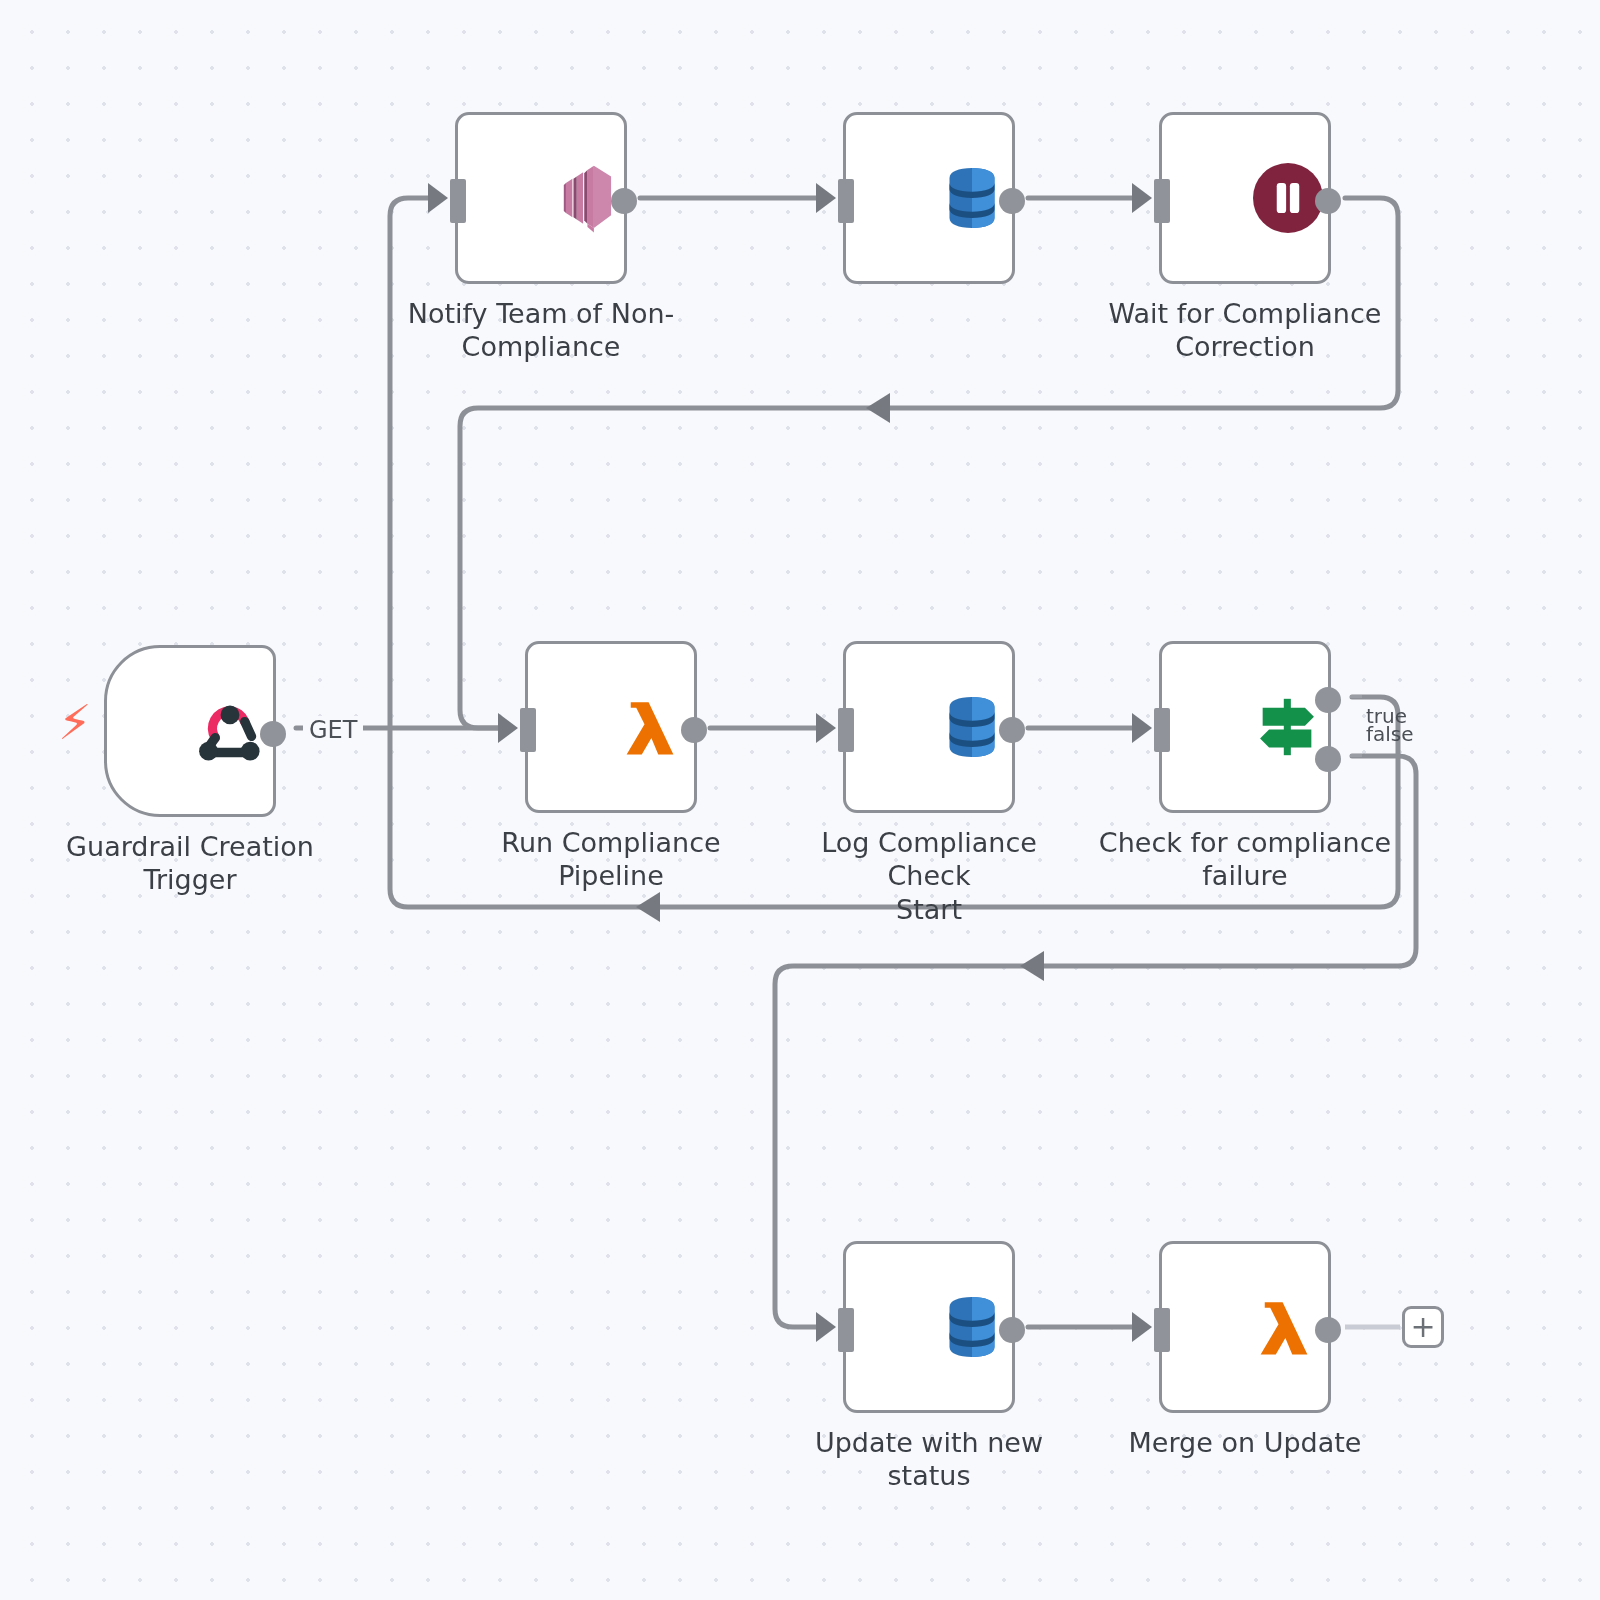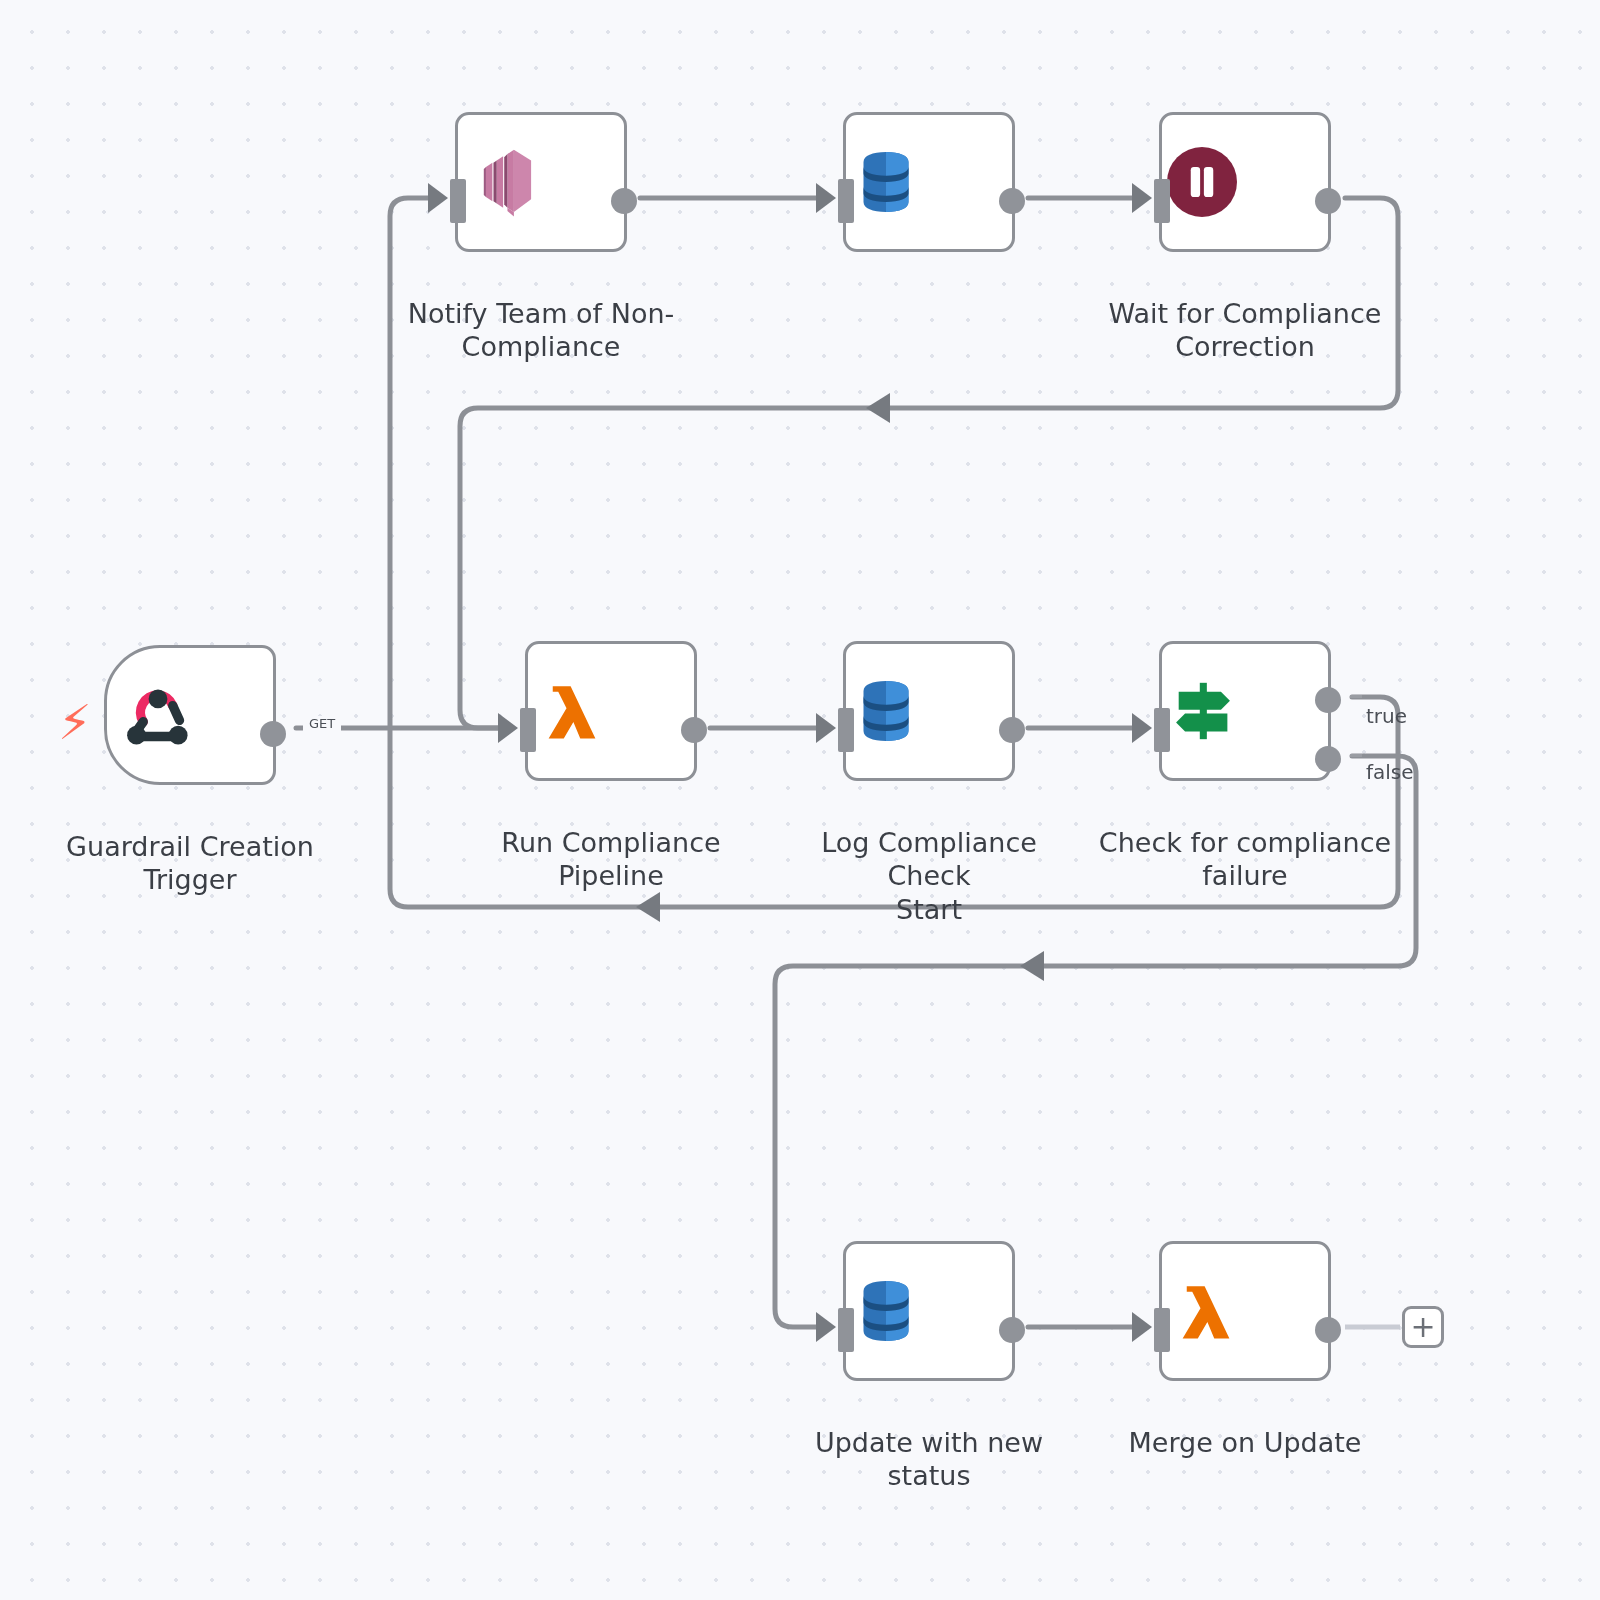--- a/index.html
+++ b/index.html
@@ -15,25 +15,25 @@
     background-image: radial-gradient(circle, #dfe2ea 1.6px, transparent 1.7px);
     background-size: 36px 36px;
     background-position: 14px 14px;
   }
   
   #edges { position: absolute; inset: 0; width: 1600px; height: 1600px; }
 
   
   .node {
     position: absolute;
-    width: 172px; height: 140px;
+    width: 172px; height: 172px;
     background: #ffffff;
     border: 3px solid #8d9096;
     border-radius: 14px;
-    display: flex; align-items: center; justify-content: flex-start;
+    display: flex; align-items: center; justify-content: flex-end;
   }
   .node.trigger {
     border-radius: 56px 14px 14px 56px;
   }
   .node-label {
     position: absolute;
     top: 182px;
     left: 50%;
     transform: translateX(-50%);
     width: 300px;
@@ -70,21 +70,21 @@
     color: #4b4f56;
     white-space: nowrap;
   }
   .port-tick {
     position: absolute;
     width: 12px; height: 3px;
     background: #9a9da3;
   }
   .edge-label {
     position: absolute;
-    font-size: 13px;
+    font-size: 24px;
     color: #4b4f56;
     background: #f8f9fc;
     padding: 0 6px;
     white-space: nowrap;
   }
   .trigger-bolt {
     position: absolute;
     font-size: 48px;
     color: #ff6d5a;
     line-height: 1;
@@ -247,21 +247,21 @@
       <path d="M51 34 L18 34 L11 41 L18 48 L51 48 Z" fill="#13904a"></path>
     </svg>
     <div class="out-dot" style="right:-13px; top:43px;"></div>
     <div class="out-dot" style="right:-13px; top:102px;"></div>
     <div class="node-label">Check for compliance
 failure</div>
   </div>
   <div class="port-tick" style="left:1350px; top:695px;"></div>
   <div class="port-label" style="left:1366px; top:704px;">true</div>
   <div class="port-tick" style="left:1350px; top:754px;"></div>
-  <div class="port-label" style="left:1366px; top:760px;text-align:right;">false</div>
+  <div class="port-label" style="left:1366px; top:722px;text-align:right;">false</div>
 
   <div class="in-arrow" style="left:816px; top:1312px;"></div>
   <div class="node" style="left:843px; top:1241px;">
     <div class="in-stub" style="left:-8px; top:64px;"></div>
     <svg class="icon-svg" width="80" height="80" viewBox="0 0 64 64">
       <path d="M14 16 C14 11 21 8 32 8 C43 8 50 11 50 16 L50 48 C50 53 43 56 32 56 C21 56 14 53 14 48 Z" fill="#2e73b8"></path>
       <path d="M32 8 C43 8 50 11 50 16 L50 48 C50 53 43 56 32 56 Z" fill="#3f8fd9"></path>
       <path d="M14 20 C14 24 21 27 32 27 C43 27 50 24 50 20 L50 25 C50 29 43 32 32 32 C21 32 14 29 14 25 Z" fill="#1b4f82"></path>
       <path d="M14 36 C14 40 21 43 32 43 C43 43 50 40 50 36 L50 41 C50 45 43 48 32 48 C21 48 14 45 14 41 Z" fill="#1b4f82"></path>
     </svg>

